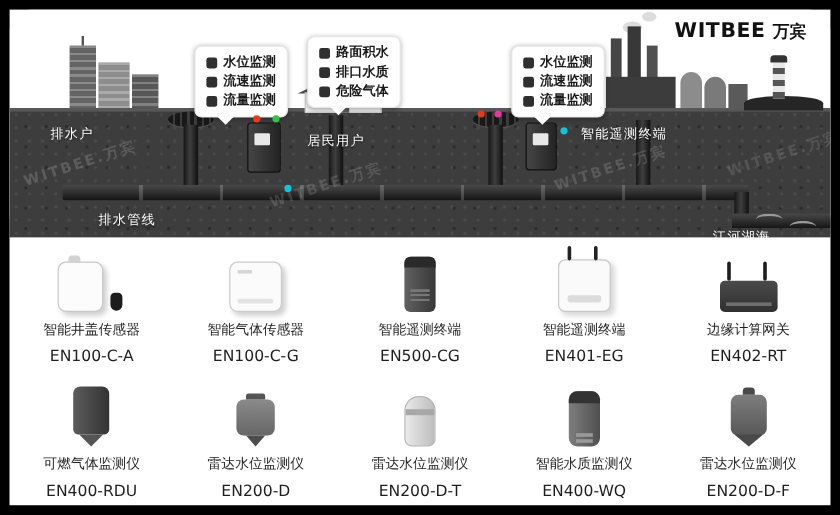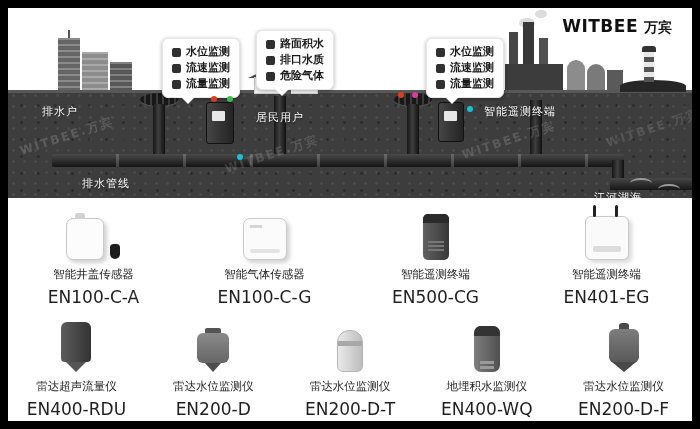--- a/index.html
+++ b/index.html
@@ -93,21 +93,21 @@
   .wm2{left:215px;top:56px;color:rgba(255,255,255,.14);}
   .wm3{left:452px;top:42px;color:rgba(255,255,255,.15);}
   .wm4{left:596px;top:30px;color:rgba(255,255,255,.12);}
 
   
   .products{position:absolute;left:0;top:190px;width:684px;height:223px;background:#fff;display:flex;flex-direction:column;justify-content:space-around;padding:0 0;box-sizing:border-box;}
   .prow{display:flex;}
   .cell{flex:1;display:flex;flex-direction:column;align-items:center;min-width:0;}
   .imgbox{height:58px;display:flex;align-items:flex-end;justify-content:center;margin-bottom:7px;}
   .pname{font-size:11.5px;color:#1f1f1f;line-height:15px;white-space:nowrap;}
-  .pmodel{font-size:17px;color:#1f1f1f;line-height:15px;margin-top:8px;white-space:nowrap;}
+  .pmodel{font-size:13px;color:#1f1f1f;line-height:15px;margin-top:8px;white-space:nowrap;}
 
   .dev{position:relative;}
   .d1{width:36px;height:40px;background:#fcfcfc;border:1px solid #c8c8c8;border-radius:7px;box-shadow:3px 3px 4px rgba(0,0,0,.18);margin-right:18px;}
   .d1::before{content:"";position:absolute;top:-6px;left:8px;width:10px;height:6px;background:#d2d2d2;border-radius:3px 3px 0 0;}
   .d1::after{content:"";position:absolute;right:-17px;bottom:0;width:10px;height:15px;background:#1c1c1c;border-radius:5px 5px 7px 7px;}
   .d2{width:42px;height:40px;background:#fbfbfb;border:1px solid #ccc;border-radius:7px;box-shadow:3px 3px 4px rgba(0,0,0,.18);}
   .d2::before{content:"";position:absolute;left:6px;top:6px;width:12px;height:3px;background:#d6d6d6;}
   .d2::after{content:"";position:absolute;left:6px;bottom:6px;width:30px;height:4px;background:#e3e3e3;border-radius:2px;}
   .d3{width:26px;height:46px;background:linear-gradient(90deg,#616161,#383838);border-radius:5px;}
   .d3::before{content:"";position:absolute;top:0;left:0;right:0;height:9px;background:#2a2a2a;border-radius:5px 5px 0 0;}
@@ -278,48 +278,55 @@
         <div class="pname">智能遥测终端</div>
         <div class="pmodel">EN500-CG</div>
       </div>
       <div class="cell">
         <div class="imgbox">
               <div class="dev d4"></div>
             </div>
         <div class="pname">智能遥测终端</div>
         <div class="pmodel">EN401-EG</div>
       </div>
+      <div class="cell">
+        <div class="imgbox">
+              <div class="dev d5"></div>
+            </div>
+        <div class="pname">边缘计算网关</div>
+        <div class="pmodel">EN402-RT</div>
+      </div>
     </div>
     <div class="prow">
       <div class="cell">
         <div class="imgbox">
               <div class="dev d7"></div>
             </div>
-        <div class="pname">雷达超声流量仪</div>
+        <div class="pname">可燃气体监测仪</div>
         <div class="pmodel">EN400-RDU</div>
       </div>
       <div class="cell">
         <div class="imgbox">
               <div class="dev d8"></div>
             </div>
         <div class="pname">雷达水位监测仪</div>
         <div class="pmodel">EN200-D</div>
       </div>
       <div class="cell">
         <div class="imgbox">
               <div class="dev d9"></div>
             </div>
         <div class="pname">雷达水位监测仪</div>
         <div class="pmodel">EN200-D-T</div>
       </div>
       <div class="cell">
         <div class="imgbox">
               <div class="dev d11"></div>
             </div>
-        <div class="pname">地埋积水监测仪</div>
+        <div class="pname">智能水质监测仪</div>
         <div class="pmodel">EN400-WQ</div>
       </div>
       <div class="cell">
         <div class="imgbox">
               <div class="dev d12"></div>
             </div>
         <div class="pname">雷达水位监测仪</div>
         <div class="pmodel">EN200-D-F</div>
       </div>
     </div>

